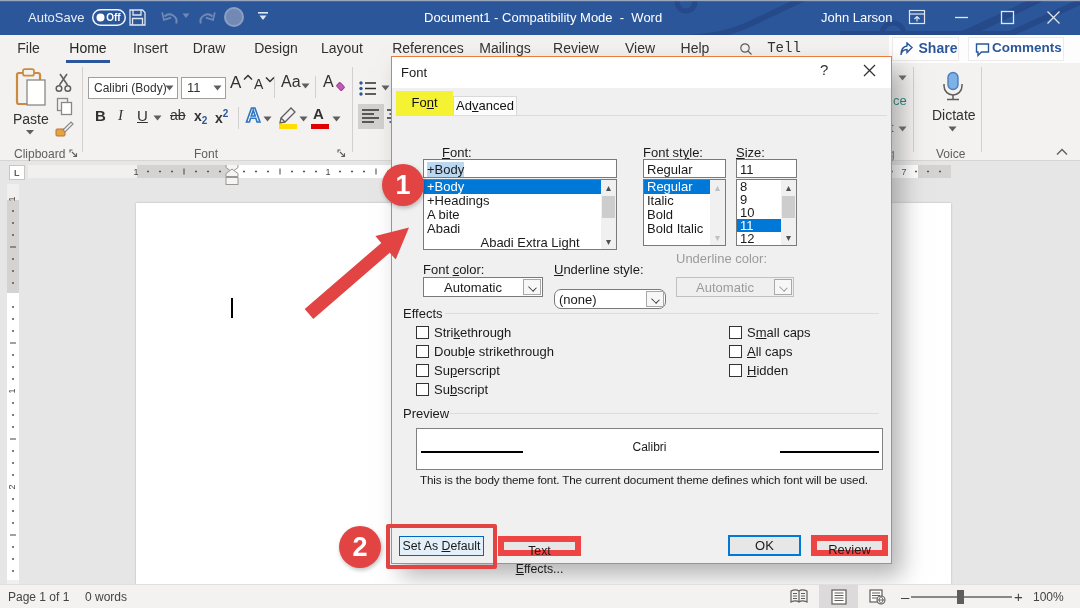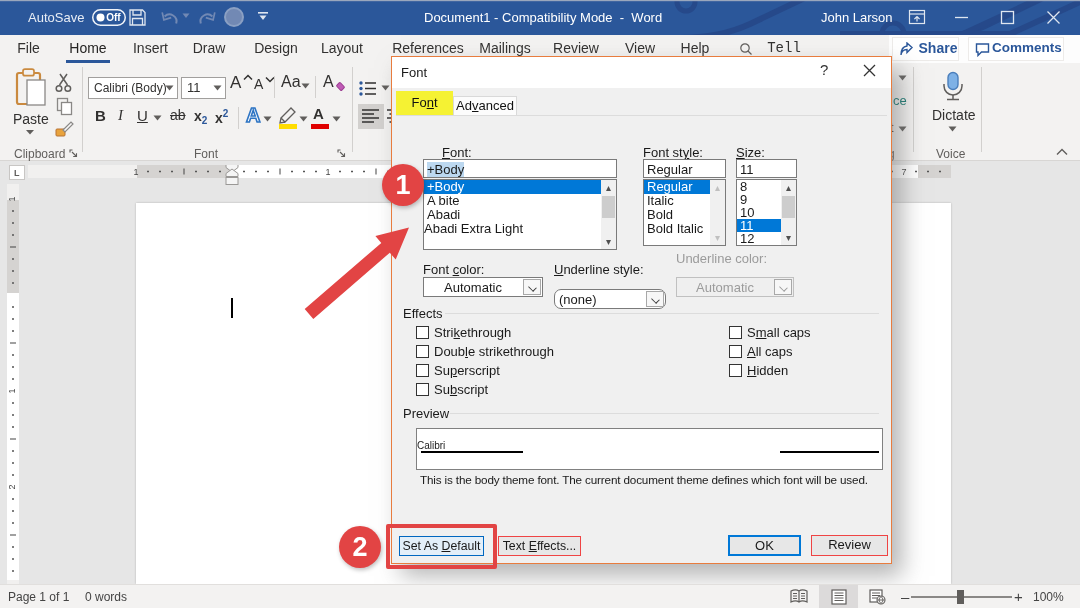--- a/index.html
+++ b/index.html
@@ -36,21 +36,21 @@
   .cbbtn { position:absolute; right:1px; top:1px; width:18px; height:16px; background:#f7f7f7; border:1px solid #a8a8a8; }
   .cbbtn::after { content:""; position:absolute; left:5px; top:4px; width:6px; height:6px; border-right:1.3px solid #3a3a3a; border-bottom:1.3px solid #3a3a3a; transform:rotate(45deg) scale(1,0.75); transform-origin:center; }
   .cbbtn.dis::after { border-color:#9a9a9a; }
   .cb { width:13px; height:13px; background:#fff; border:1px solid #333; }
   .cbl { font-size:13px; color:#1a1a1a; }
   .vscroll { background:#f0f0f0; }
   .vscroll::before { content:"\25B4"; position:absolute; top:0px; left:0; width:15px; height:15px; text-align:center; font-size:10px; line-height:15px; color:#505050; }
   .vscroll::after { content:"\25BE"; position:absolute; bottom:0px; left:0; width:15px; height:15px; text-align:center; font-size:10px; line-height:15px; color:#505050; }
   .vscroll .thumb { position:absolute; left:1px; top:16px; width:13px; height:22px; background:#cdcdcd; }
   .vscroll.dis::before, .vscroll.dis::after { color:#c0c0c0; }
-  .dbtn { background:#e7e7e7; border:1px solid #ef4444; font-size:13px; color:#1a1a1a; text-align:center; line-height:18px; }
+  .dbtn { background:#e7e7e7; border:6px solid #ef4444; font-size:13px; color:#1a1a1a; text-align:center; line-height:18px; }
 </style>
 </head>
 <body>
   <div class="abs" id="titlebar">
     <svg class="abs" style="left:0;top:0;" width="1080" height="35" viewBox="0 0 1080 35">
       <rect x="0" y="0" width="1080" height="35" fill="#2b579a"></rect>
       <g stroke="#26498a" stroke-width="6" fill="none">
         <path d="M 560 38 L 680 38 Q 720 38 750 24 L 830 -14"></path>
         <path d="M 700 42 L 900 42 Q 950 42 985 26 L 1080 -20"></path>
         <path d="M 840 34 L 1010 34 L 1080 2"></path>
@@ -418,23 +418,24 @@
     <div class="abs" style="left:31px;top:88px;font-size:13px;color:#1a1a1a;margin-left:19px;"><u>F</u>ont:</div>
     <div class="abs" style="left:251px;top:88px;font-size:13px;color:#1a1a1a;">Font st<u>y</u>le:</div>
     <div class="abs" style="left:344px;top:88px;font-size:13px;color:#1a1a1a;"><u>S</u>ize:</div>
 
     <div class="abs" style="left:31px;top:102px;width:194px;height:19px;background:#fff;border:1px solid #7a7a7a;">
       <span style="position:absolute;left:3px;top:2px;font-size:13px;color:#1a1a1a;background:#bcd8f0;">+Body</span>
     </div>
 
     <div class="abs" style="left:31px;top:122px;width:194px;height:71px;background:#fff;border:1px solid #7a7a7a;font-size:13px;color:#1a1a1a;">
       <div style="position:relative;height:14px;background:#0078d7;color:#fff;padding-left:3px;line-height:14px;">+Body</div>
+      <div style="height:14px;padding-left:3px;line-height:14px;">+Headings</div>
       <div style="height:14px;padding-left:3px;line-height:14px;">A bite</div>
       <div style="height:14px;padding-left:3px;line-height:14px;">Abadi</div>
-      <div style="height:14px;padding-left:0;line-height:14px;">Abadi Extra Light</div>
+      <div style="height:14px;padding-left:20px;line-height:14px;text-align:center;">Abadi Extra Light</div>
       <div class="vscroll" style="position:absolute;right:0;top:0;width:15px;height:69px;">
         <div class="thumb"></div>
       </div>
     </div>
 
     <div class="abs" style="left:251px;top:102px;width:83px;height:19px;background:#fff;border:1px solid #7a7a7a;padding:2px 0 0 3px;font-size:13px;color:#1a1a1a;">Regular</div>
     <div class="abs" style="left:251px;top:122px;width:83px;height:67px;background:#fff;border:1px solid #7a7a7a;font-size:13px;color:#1a1a1a;">
       <div style="height:14px;background:#0078d7;color:#fff;padding-left:3px;line-height:14px;">Regular</div>
       <div style="height:14px;padding-left:3px;line-height:14px;">Italic</div>
       <div style="height:14px;padding-left:3px;line-height:14px;">Bold</div>
@@ -485,21 +486,21 @@
     <div class="abs cb" style="left:337px;top:288px;"></div>
     <div class="abs cbl" style="left:355px;top:287px;"><u>A</u>ll caps</div>
     <div class="abs cb" style="left:337px;top:307px;"></div>
     <div class="abs cbl" style="left:355px;top:306px;"><u>H</u>idden</div>
 
     <div class="abs" style="left:11px;top:349px;font-size:13px;color:#1a1a1a;">Preview</div>
     <div class="abs" style="left:58px;top:356px;width:429px;height:1px;background:#dcdcdc;"></div>
     <div class="abs" style="left:24px;top:371px;width:467px;height:42px;background:#fff;border:1px solid #808080;">
       <div style="position:absolute;left:4px;top:22px;width:102px;height:2px;background:#000;"></div>
       <div style="position:absolute;right:3px;top:22px;width:99px;height:2px;background:#000;"></div>
-      <div style="position:absolute;left:0;width:100%;top:11px;text-align:left;font-size:10px;color:#1a1a1a;">Calibri</div>
+      <div style="position:absolute;left:0;width:100%;top:11px;text-align:center;font-size:12px;color:#1a1a1a;">Calibri</div>
     </div>
     <div class="abs" style="left:28px;top:416px;font-size:11.7px;letter-spacing:-0.15px;color:#1a1a1a;white-space:nowrap;">This is the body theme font. The current document theme defines which font will be used.</div>
 
     <div class="abs dbtn" style="left:7px;top:479px;width:85px;height:20px;background:#e3eff9;border:1px solid #0067c0;font-size:12.3px;">Set As <u>D</u>efault</div>
     <div class="abs dbtn" style="left:106px;top:479px;width:83px;height:20px;font-size:12.3px;">Text <u>E</u>ffects...</div>
     <div class="abs dbtn" style="left:336px;top:478px;width:73px;height:21px;border:2px solid #0078d7;">OK</div>
     <div class="abs dbtn" style="left:419px;top:478px;width:77px;height:21px;">Review</div>
   </div>
   <div class="abs" id="statusbar">
     <div class="abs" style="left:8px;top:5px;">Page 1 of 1</div>

